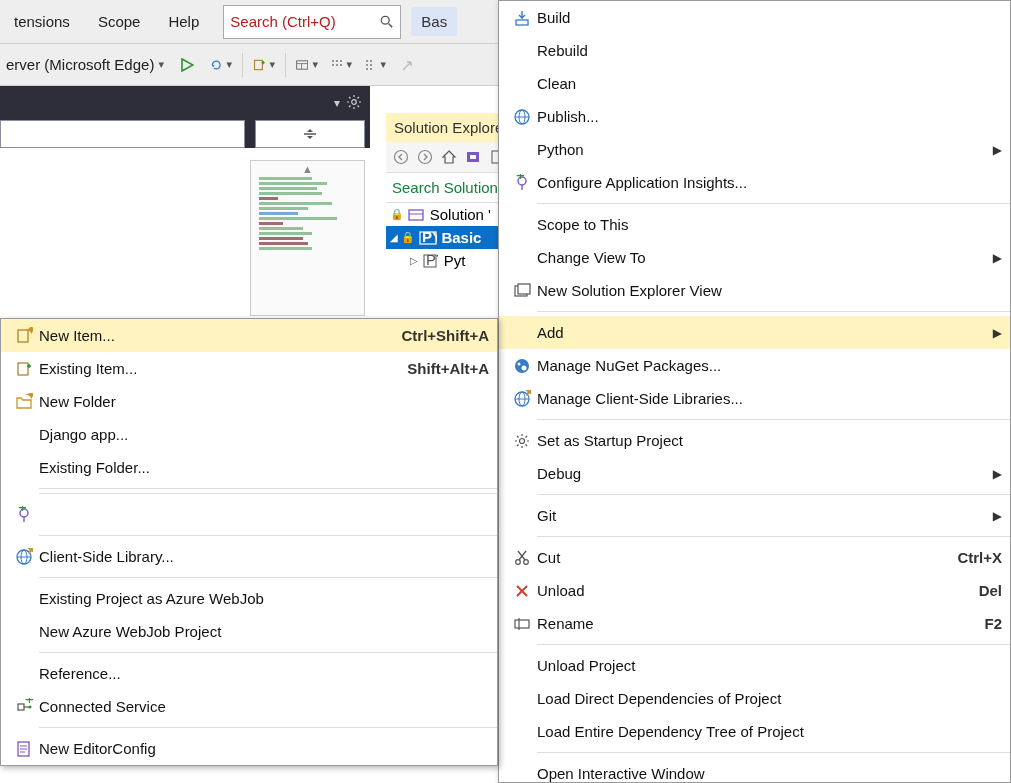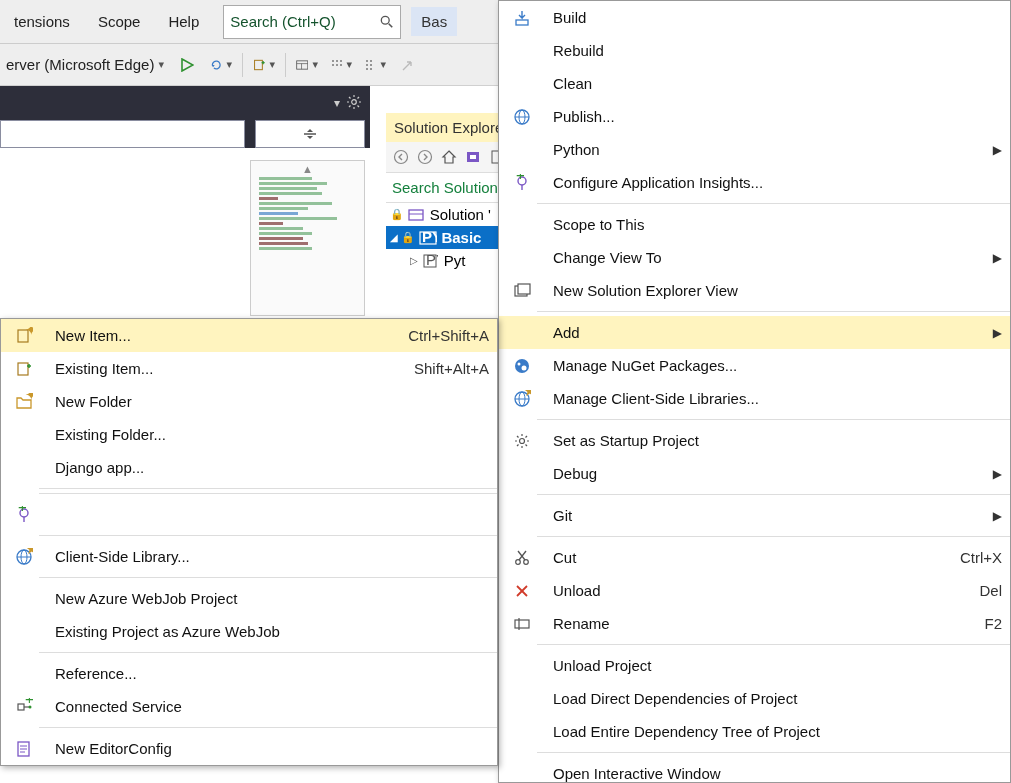--- a/index.html
+++ b/index.html
@@ -1,21 +1,21 @@
 <!DOCTYPE html>
 <html><head>
 <meta charset="utf-8">
 <style>
   * { margin: 0; padding: 0; box-sizing: border-box; font-family: "Segoe UI", Tahoma, sans-serif; font-size: 15px; }
   body { background: #fff; width: 1011px; height: 783px; overflow: hidden; position: relative; }
 
   
   .menubar { display: flex; align-items: center; height: 44px; background: #eee; border-bottom: 1px solid #ccc; padding-left: 0; }
   .menu-item { padding: 6px 14px; color: #222; }
-  .searchbox { display: flex; align-items: center; border: 1px solid #aaa; background: #fff; height: 28px; width: 178px; margin-left: 10px; padding: 16px 6px; color: #14532d; }
+  .searchbox { display: flex; align-items: center; border: 1px solid #aaa; background: #fff; height: 28px; width: 178px; margin-left: 10px; padding: 16px 6px; color: #b91c1c; }
   .searchbox span { flex: 1; }
   .btn-bas { background: #dbe5f5; padding: 6px 10px; margin-left: 10px; color: #333; }
 
   
   .toolbar { display: flex; align-items: center; height: 42px; background: #eee; border-bottom: 1px solid #d0d0d0; padding-left: 0; }
   .tool-combo { padding: 2px 6px; color: #222; display: flex; align-items: center; }
   .tool-icon { margin: 0 6px; display: flex; align-items: center; justify-content: center; width: 22px; height: 22px; }
   .sep { width: 1px; height: 24px; background: #ccc; margin: 0 4px; }
   .drop-caret::after { content: "▾"; color: #555; font-size: 11px; margin-left: 4px; }
 
@@ -42,25 +42,25 @@
   .sol-search { color: #15803d; padding: 6px 6px; border-bottom: 1px solid #ddd; background: #fff; }
   .tree-row { display: flex; align-items: center; padding: 3px 4px; gap: 4px; white-space: nowrap; overflow: hidden; }
   .tree-row.sel { background: #0b6fc7; color: #fff; }
   .tree-icon { width: 18px; text-align: center; }
   .lock { font-size: 11px; color: #4a7bcc; }
   .tree-row.sel .lock { color: #fff; }
 
   
   .ctx1 { position: absolute; top: 318px; left: 0; width: 498px; background: #fff; border: 1px solid #999; box-shadow: 2px 2px 6px rgba(0,0,0,0.3); }
   .ctx2 { position: absolute; top: 0; left: 498px; width: 513px; height: 783px; background: #fff; border: 1px solid #999; box-shadow: 2px 2px 6px rgba(0,0,0,0.3); }
-  .menu-row { display: flex; align-items: center; height: 33px; padding: 0 8px; position: relative; gap: 16px; }
+  .menu-row { display: flex; align-items: center; height: 33px; padding: 0 8px; position: relative; }
   .menu-row.hi { background: #fff4bf; }
   .menu-icon { width: 30px; display: flex; justify-content: center; align-items: center; flex-shrink: 0; }
   .menu-text { flex: 1; color: #111; white-space: nowrap; overflow: hidden; text-overflow: ellipsis; }
-  .menu-shortcut { color: #333; margin-left: 16px; }
+  .menu-shortcut { color: #333; margin-left: 16px; font-weight: bold; }
   .menu-arrow { color: #333; font-size: 12px; margin-left: 8px; }
   .menu-sep { height: 1px; background: #ddd; margin: 4px 0 4px 38px; }
   .ctx2 .menu-sep { margin-left: 38px; }
 
   
   svg { display: block; }
 </style>
 </head>
 <body>
 
@@ -452,25 +452,25 @@
       <div class="menu-icon">
         <svg width="18" height="18">
           <path d="M2 6 L2 15 L16 15 L16 7 L8 7 L6 5 L2 5 Z" fill="none" stroke="#c9972b" stroke-width="1.3"></path>
           <text x="10" y="7" font-size="9" fill="#c9972b">✦</text>
         </svg>
       </div>
       <div class="menu-text">New Folder</div>
     </div>
     <div class="menu-row">
       <div class="menu-icon"></div>
+      <div class="menu-text">Django app...</div>
+    </div>
+    <div class="menu-row">
+      <div class="menu-icon"></div>
       <div class="menu-text">Existing Folder...</div>
-    </div>
-    <div class="menu-row">
-      <div class="menu-icon"></div>
-      <div class="menu-text">Django app...</div>
     </div>
     <div class="menu-sep"></div>
     <div class="menu-sep"></div>
     <div class="menu-row">
       <div class="menu-icon">
         <svg width="18" height="18">
           <circle cx="9" cy="7" r="4" fill="none" stroke="#7b57c5" stroke-width="1.4"></circle>
           <line x1="9" y1="11" x2="9" y2="16" stroke="#7b57c5" stroke-width="1.4"></line>
           <text x="3" y="6" font-size="10" fill="#2f9130">+</text>
         </svg>
@@ -484,25 +484,25 @@
           <ellipse cx="9" cy="9" rx="3" ry="7" fill="none" stroke="#3a7bc8"></ellipse>
           <line x1="2" y1="9" x2="16" y2="9" stroke="#3a7bc8"></line>
           <text x="10" y="6" font-size="9" fill="#c9972b">★</text>
         </svg>
       </div>
       <div class="menu-text">Client-Side Library...</div>
     </div>
     <div class="menu-sep"></div>
     <div class="menu-row">
       <div class="menu-icon"></div>
+      <div class="menu-text">Existing Project as Azure WebJob</div>
+    </div>
+    <div class="menu-row">
+      <div class="menu-icon"></div>
       <div class="menu-text">New Azure WebJob Project</div>
-    </div>
-    <div class="menu-row">
-      <div class="menu-icon"></div>
-      <div class="menu-text">Existing Project as Azure WebJob</div>
     </div>
     <div class="menu-sep"></div>
     <div class="menu-row">
       <div class="menu-icon"></div>
       <div class="menu-text">Reference...</div>
     </div>
     <div class="menu-row">
       <div class="menu-icon">
         <svg width="18" height="18">
           <rect x="3" y="6" width="6" height="6" fill="none" stroke="#555" stroke-width="1.2"></rect>

